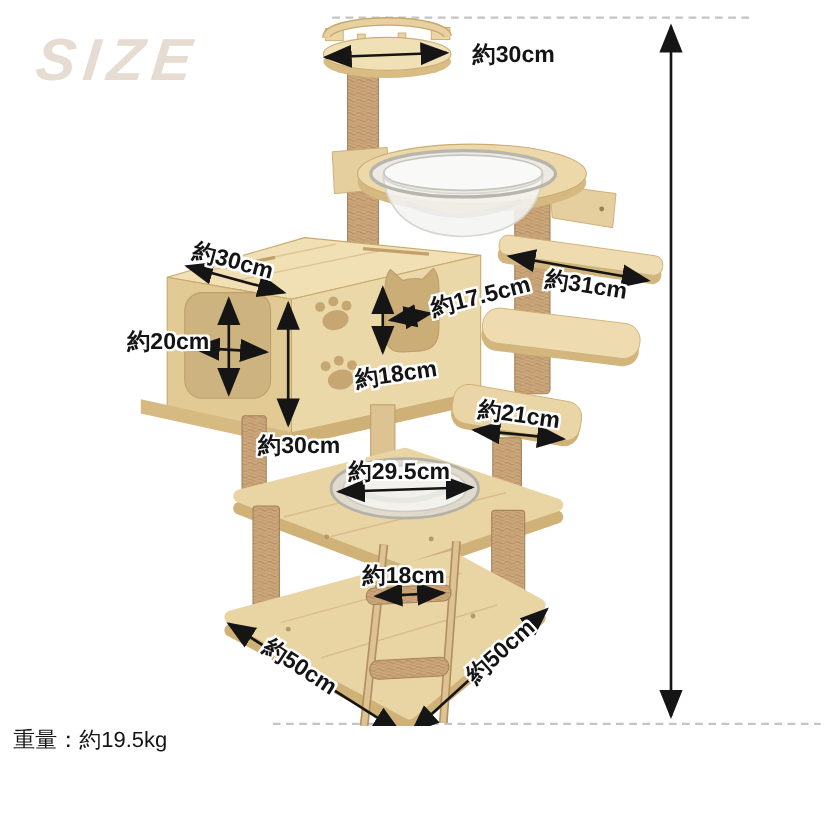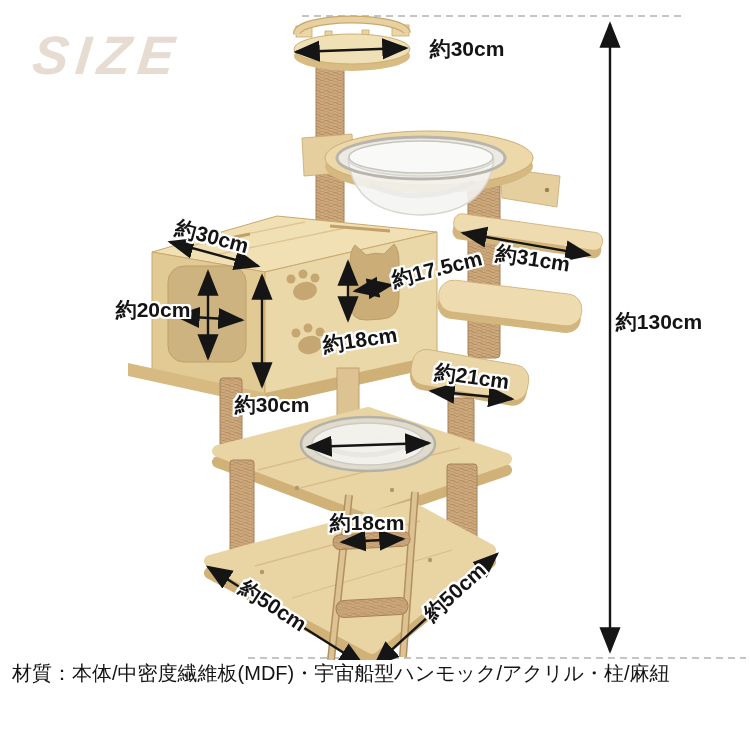--- a/index.html
+++ b/index.html
@@ -162,23 +162,23 @@
     </g>
   </svg>
 
   <div class="dim" style="left:467px;top:49px;transform:translate(-50%,-50%)">約30cm</div>
   <div class="dim" style="left:212px;top:237px;transform:translate(-50%,-50%) rotate(15deg)">約30cm</div>
   <div class="dim" style="left:153px;top:310px;transform:translate(-50%,-50%)">約20cm</div>
   <div class="dim" style="left:437px;top:269px;transform:translate(-50%,-50%) rotate(-14deg)">約17.5cm</div>
   <div class="dim" style="left:533px;top:259px;transform:translate(-50%,-50%) rotate(9deg)">約31cm</div>
   <div class="dim" style="left:360px;top:340px;transform:translate(-50%,-50%) rotate(-8deg)">約18cm</div>
   <div class="dim" style="left:272px;top:405px;transform:translate(-50%,-50%)">約30cm</div>
-  <div class="dim" style="left:659px;top:322px;transform:translate(-50%,-50%)">約130cm</div>
   <div class="dim" style="left:472px;top:377px;transform:translate(-50%,-50%) rotate(8deg)">約21cm</div>
+  <div class="dim" style="left:363px;top:428px;transform:translate(-50%,-50%)">約29.5cm</div>
   <div class="dim" style="left:367px;top:523px;transform:translate(-50%,-50%)">約18cm</div>
   <div class="dim" style="left:273px;top:606px;transform:translate(-50%,-50%) rotate(33deg)">約50cm</div>
   <div class="dim" style="left:455px;top:592px;transform:translate(-50%,-50%) rotate(-42deg)">約50cm</div>
 
   <div class="specs">
-    <div>材質：本体/中密度繊維板(MDF)・宇宙船型ハンモック/アクリル・柱/麻紐</div>
+    <div>重量：約19.5kg</div>
   </div>
 
 </div>
 
 </body></html>

